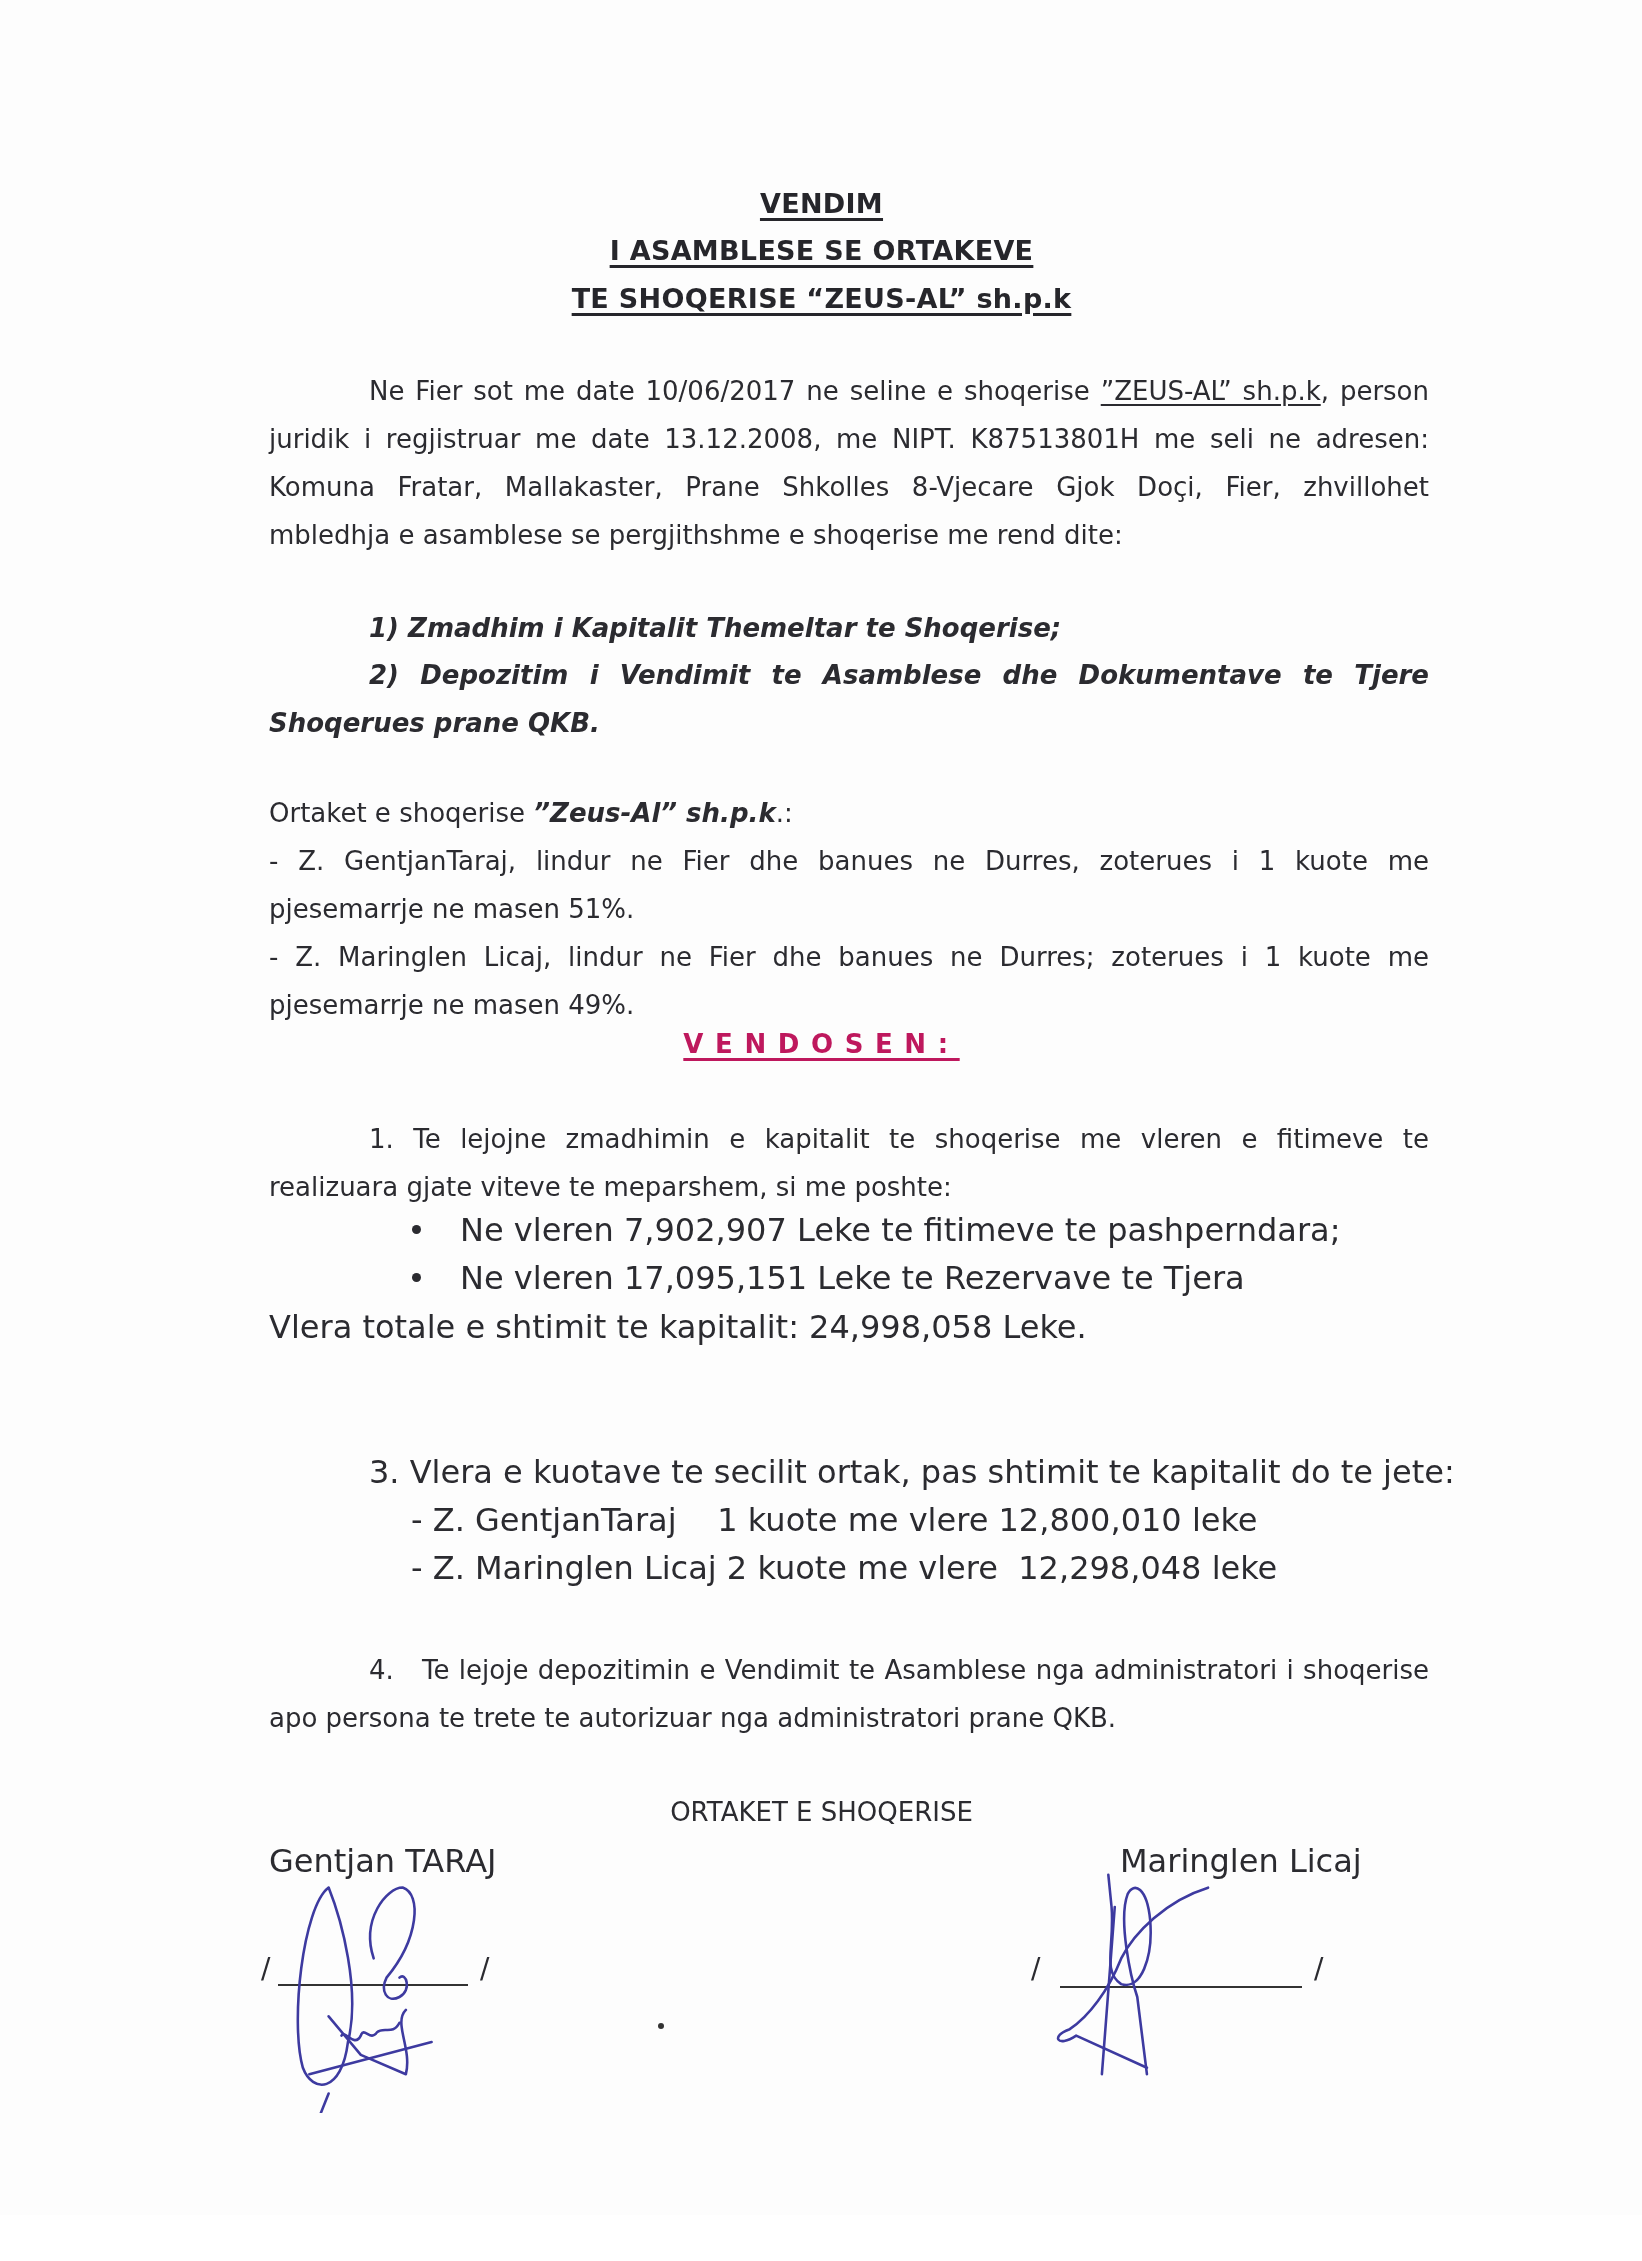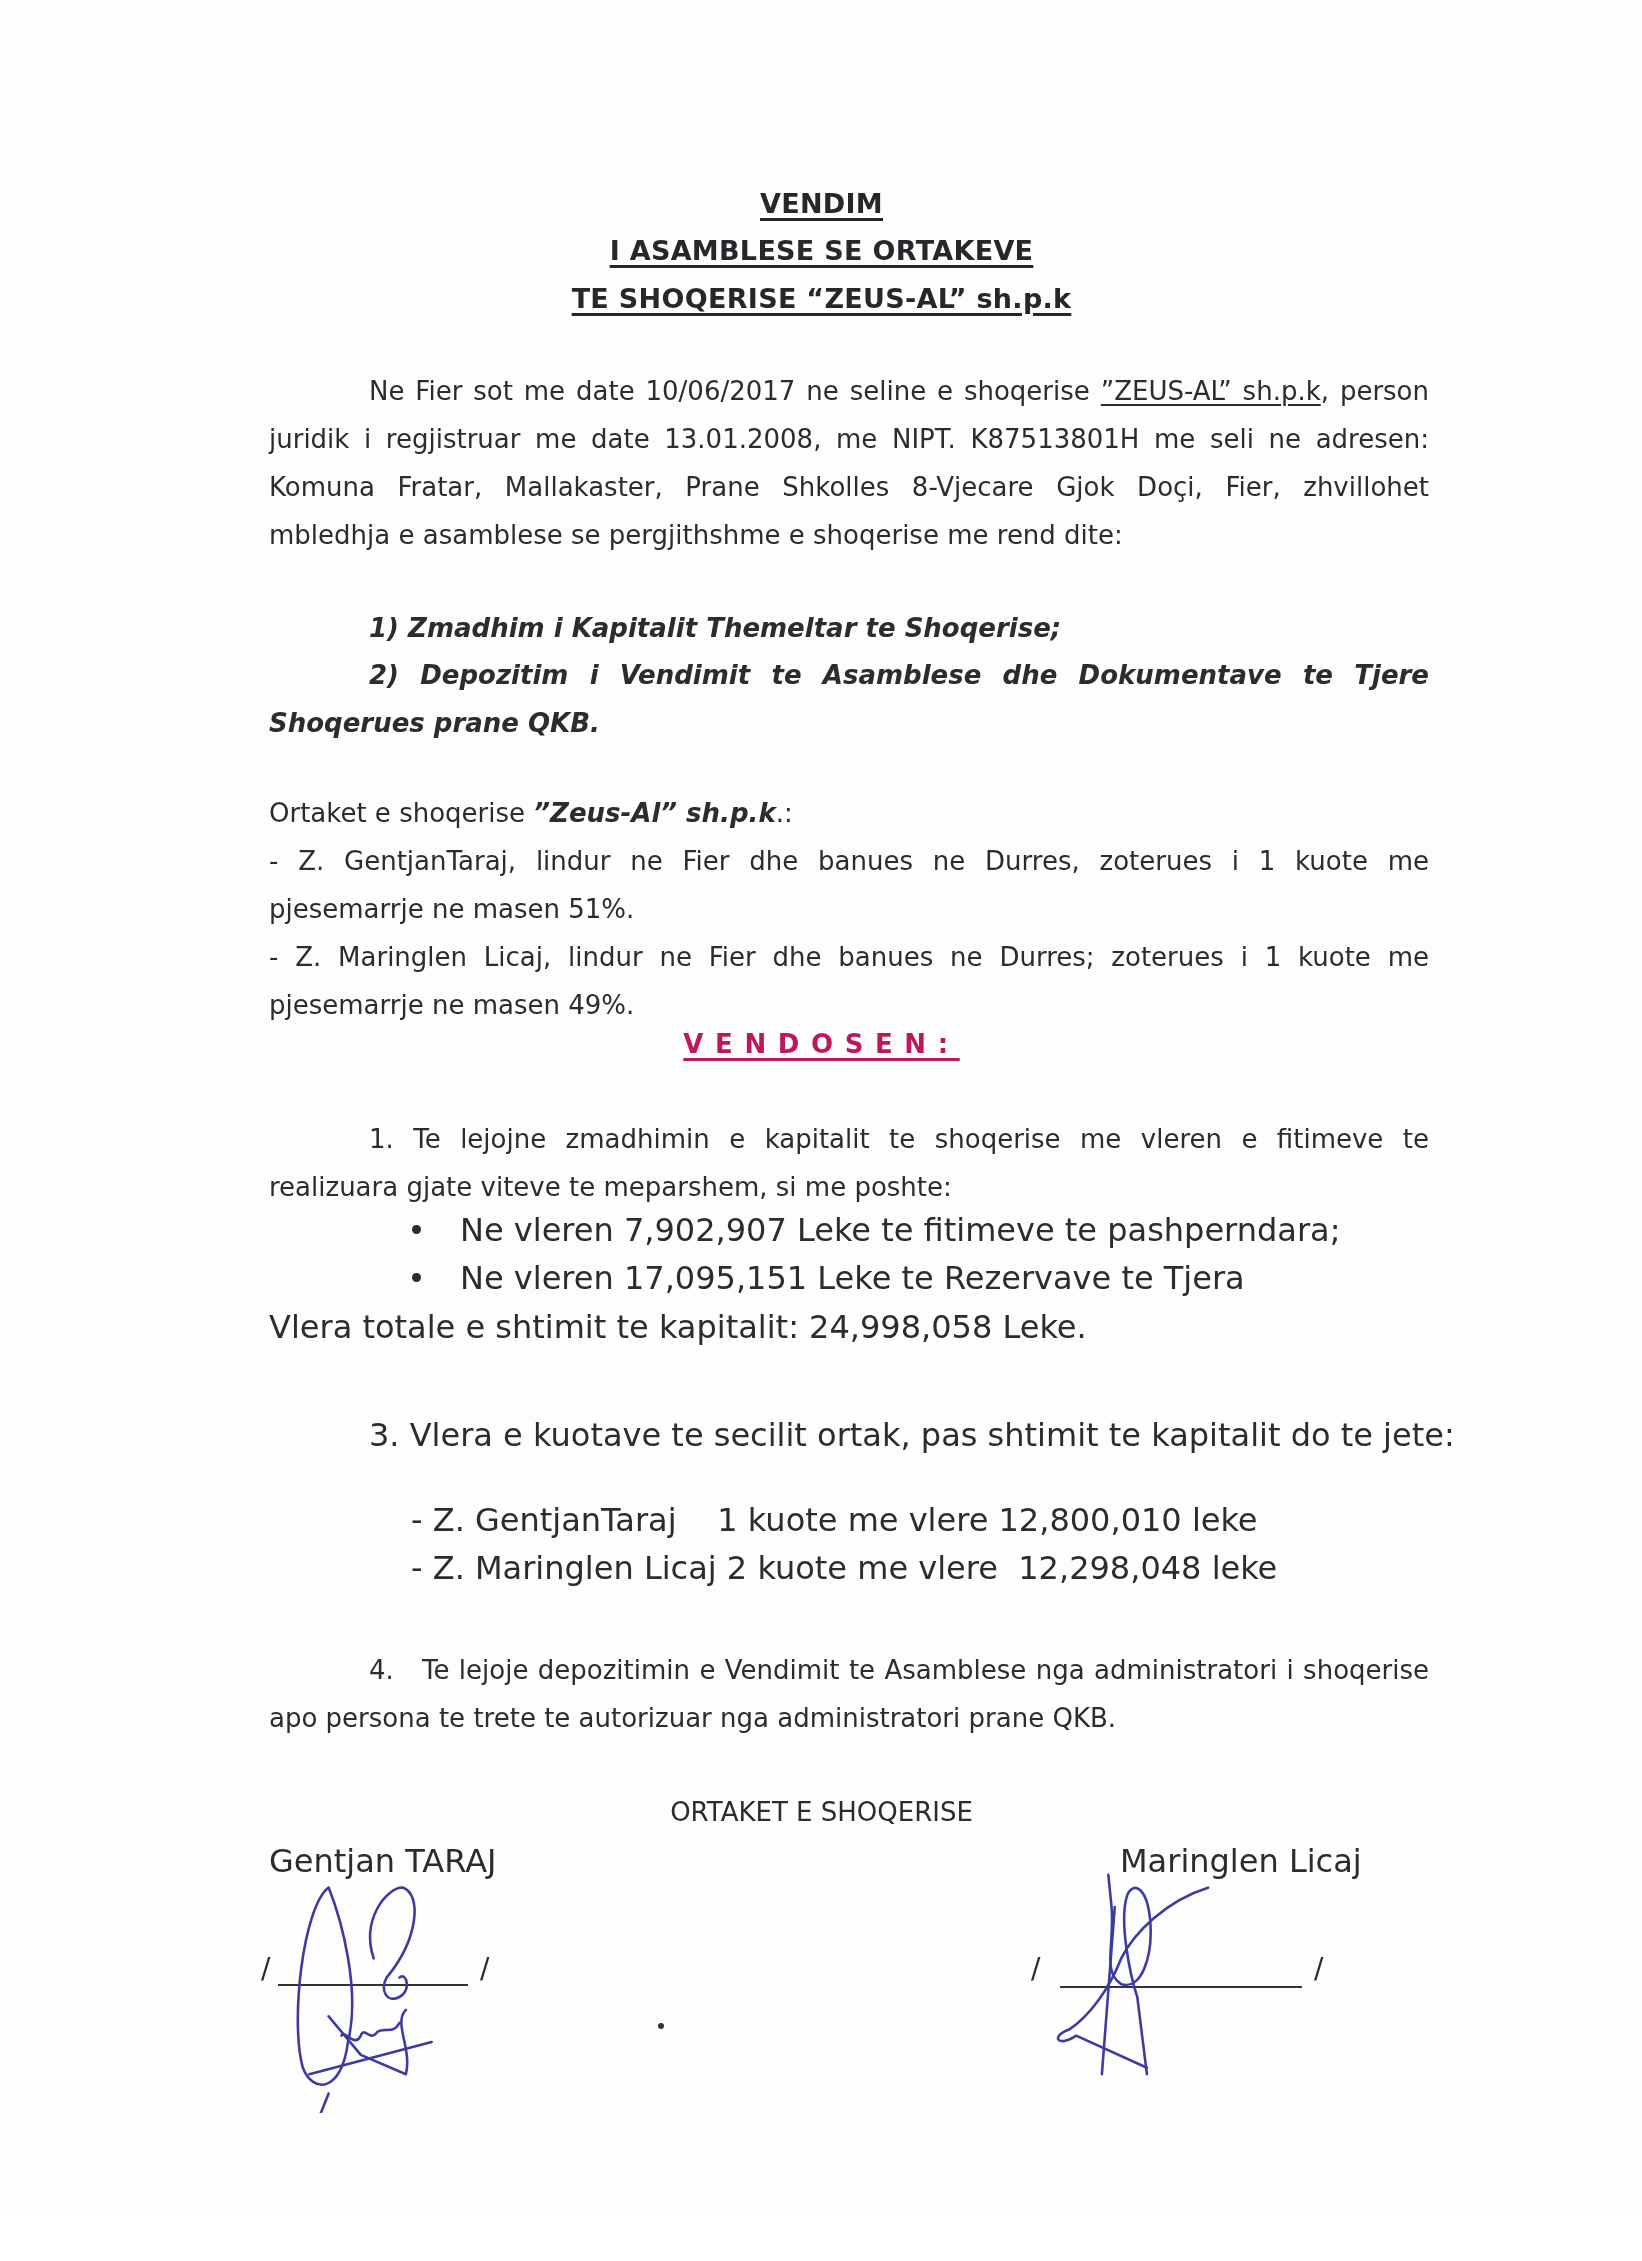--- a/index.html
+++ b/index.html
@@ -25,21 +25,21 @@
 </head>
 <body>
 
 <div class="page">
 
   <div class="abs title" style="top:188px;">VENDIM</div>
   <div class="abs title" style="top:235px;">I ASAMBLESE SE ORTAKEVE</div>
   <div class="abs title" style="top:283px;">TE SHOQERISE “ZEUS-AL” sh.p.k</div>
 
   <div class="abs body" style="top:367px;">
-    <span class="indent"></span><span>Ne Fier sot me date 10/06/2017 ne seline e shoqerise </span><span class="ul">”ZEUS-AL” sh.p.k</span><span>, person juridik i regjistruar me date 13.01.2008, me NIPT. K87513801H me seli ne adresen: Komuna Fratar, Mallakaster, Prane Shkolles 8-Vjecare Gjok Doçi, Fier, zhvillohet mbledhja e asamblese se pergjithshme e shoqerise me rend dite:</span>
+    <span class="indent"></span><span>Ne Fier sot me date 10/06/2017 ne seline e shoqerise </span><span class="ul">”ZEUS-AL” sh.p.k</span><span>, person juridik i regjistruar me date 13.12.2008, me NIPT. K87513801H me seli ne adresen: Komuna Fratar, Mallakaster, Prane Shkolles 8-Vjecare Gjok Doçi, Fier, zhvillohet mbledhja e asamblese se pergjithshme e shoqerise me rend dite:</span>
   </div>
 
   <div class="abs body bold" style="top:604px;">
     <span class="indent"></span><span>1) Zmadhim i Kapitalit Themeltar te Shoqerise;</span>
   </div>
   <div class="abs body bold" style="top:651px;">
     <span class="indent"></span><span>2) Depozitim i Vendimit te Asamblese dhe Dokumentave te Tjere Shoqerues prane QKB.</span>
   </div>
 
   <div class="abs body" style="top:789px;">
@@ -57,21 +57,21 @@
   </div>
   <div class="abs line" style="top:1211px; left:412px;">
     <span class="bullet"></span><span>Ne vleren 7,902,907 Leke te fitimeve te pashperndara;</span>
   </div>
   <div class="abs line" style="top:1259px; left:412px;">
     <span class="bullet"></span><span>Ne vleren 17,095,151 Leke te Rezervave te Tjera</span>
   </div>
   <div class="abs line" style="top:1308px; left:269px;">Vlera totale e shtimit te kapitalit: 24,998,058 Leke.</div>
 
 
-  <div class="abs line" style="top:1416px; left:369px;">3. Vlera e kuotave te secilit ortak, pas shtimit te kapitalit do te jete:</div>
+  <div class="abs line" style="top:1453px; left:369px;">3. Vlera e kuotave te secilit ortak, pas shtimit te kapitalit do te jete:</div>
   <div class="abs line" style="top:1501px; left:411px; white-space:pre;">- Z. GentjanTaraj    1 kuote me vlere 12,800,010 leke</div>
   <div class="abs line" style="top:1549px; left:411px; white-space:pre;">- Z. Maringlen Licaj 2 kuote me vlere  12,298,048 leke</div>
 
   <div class="abs body" style="top:1646px;">
     <span class="indent"></span><span>4.</span>&nbsp;&nbsp;&nbsp;<span>Te lejoje depozitimin e Vendimit te Asamblese nga administratori i shoqerise apo persona te trete te autorizuar nga administratori prane QKB.</span>
   </div>
 
   <div class="abs" style="top:1797px; left:0; width:1643px; text-align:center; font-size:26px; color:#2b2b30;">ORTAKET E SHOQERISE</div>
 
   <div class="abs line" style="top:1842px; left:269px;">Gentjan TARAJ</div>

